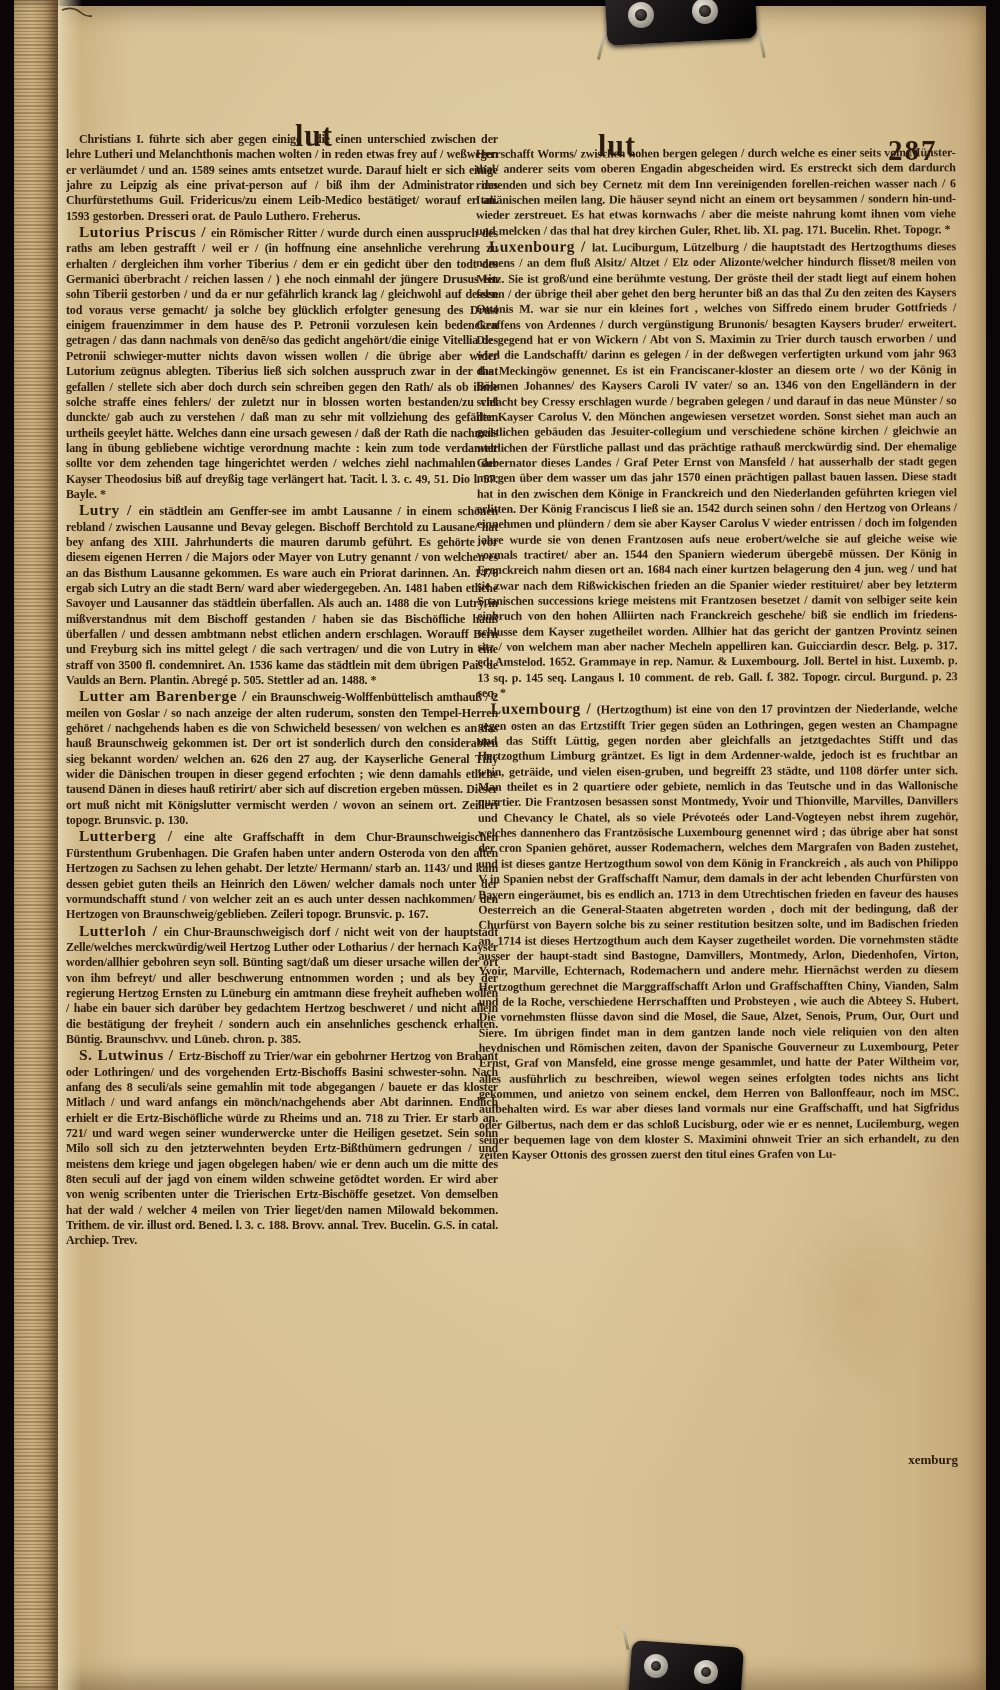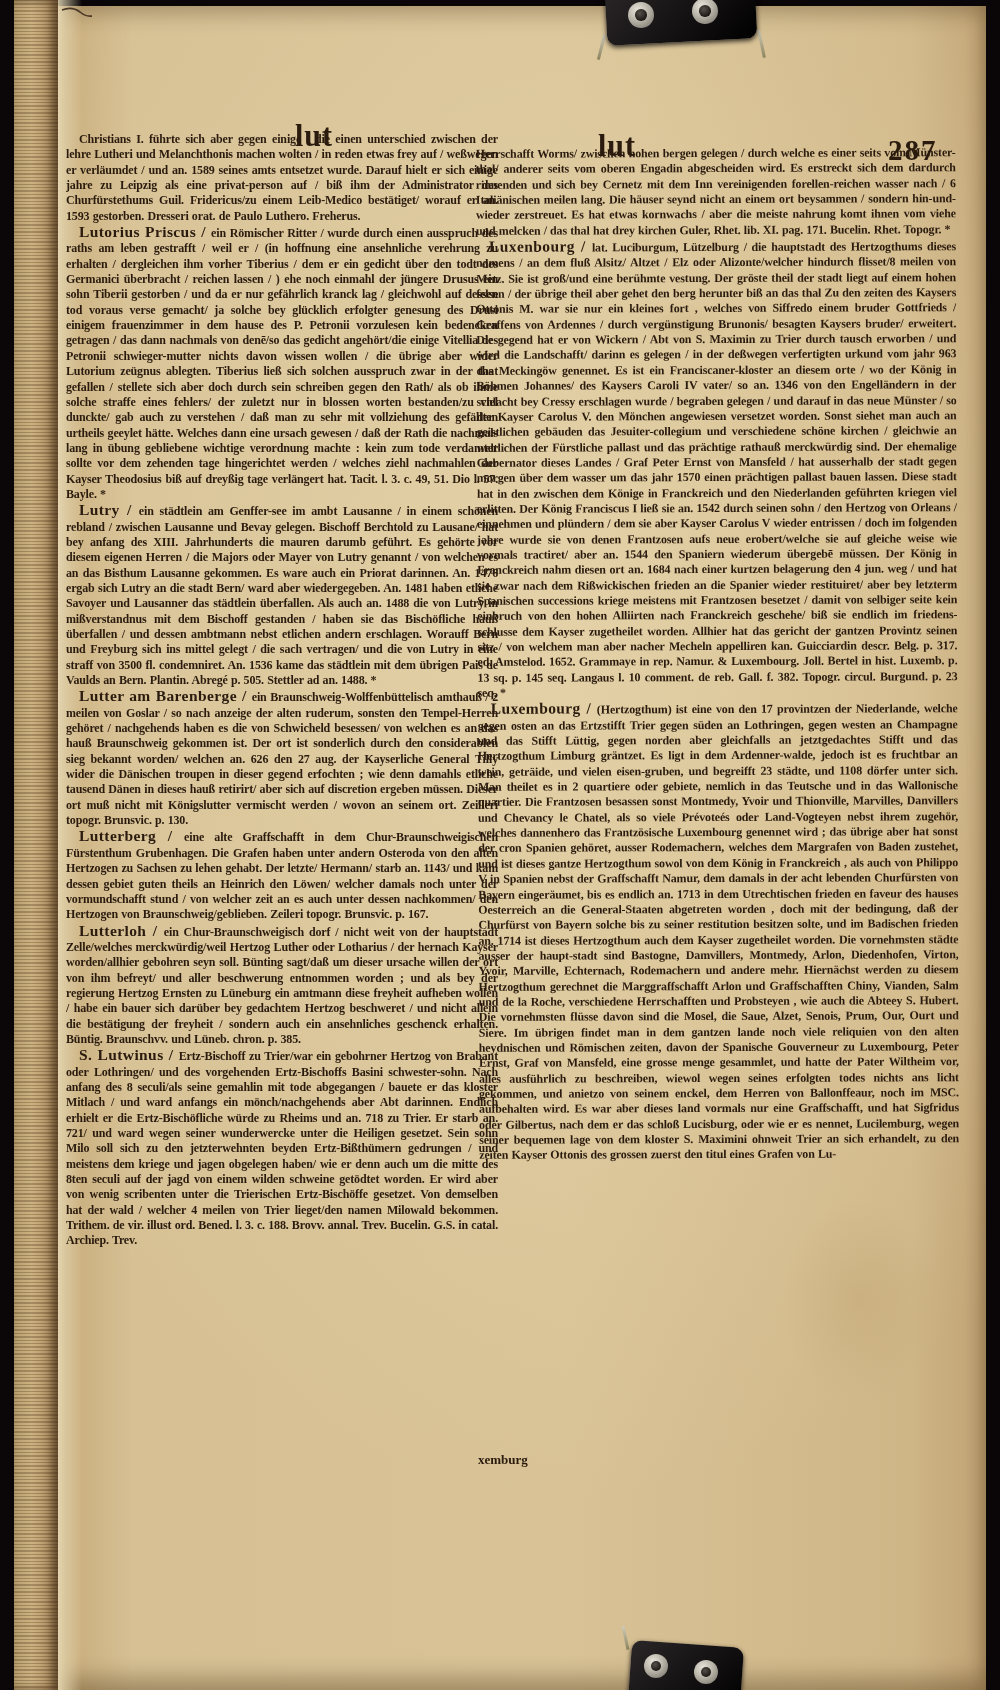--- a/index.html
+++ b/index.html
@@ -52,21 +52,21 @@
   .pageno{position:absolute;left:888px;top:134px;font-weight:bold;font-size:29px;
       color:var(--ink,#2a1b0e);letter-spacing:2px;}
   .col{position:absolute;overflow:hidden;color:var(--ink,#2a1b0e);
       font-size:12px;line-height:15.35px;font-weight:bold;text-align:justify;
       letter-spacing:-0.15px;word-spacing:0.4px;}
   .col-left{left:66px;top:132px;width:432px;height:1330px;}
   .col-right{left:478px;top:146px;width:480px;height:1336px;transform:rotate(-0.2deg);}
   .para{margin:0;text-indent:13px;}
   .para.no-indent{text-indent:0;}
   .headword{font-size:15.5px;letter-spacing:0.4px;}
-  .catchword{position:absolute;left:478px;top:1452px;width:480px;text-align:left;
+  .catchword{position:absolute;left:478px;top:1452px;width:480px;text-align:right;
       font-weight:bold;font-size:13px;color:var(--ink,#2a1b0e);padding-right:6px;}
   .ink-mark{position:absolute;left:58px;top:4px;}
 </style>
 </head>
 <body>
 
 <div class="stage">
 
   <div class="spine-black"></div>
   <div class="page-edges"></div>

